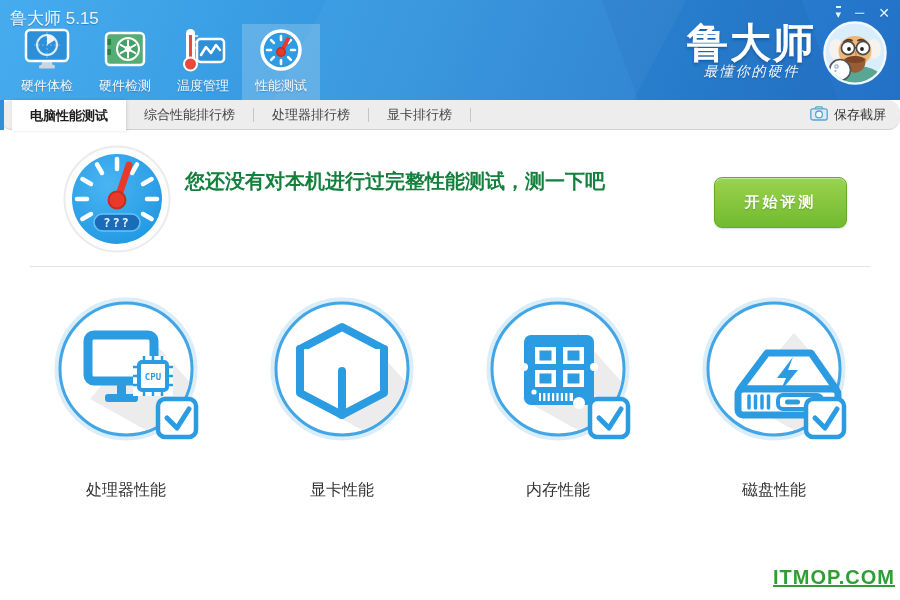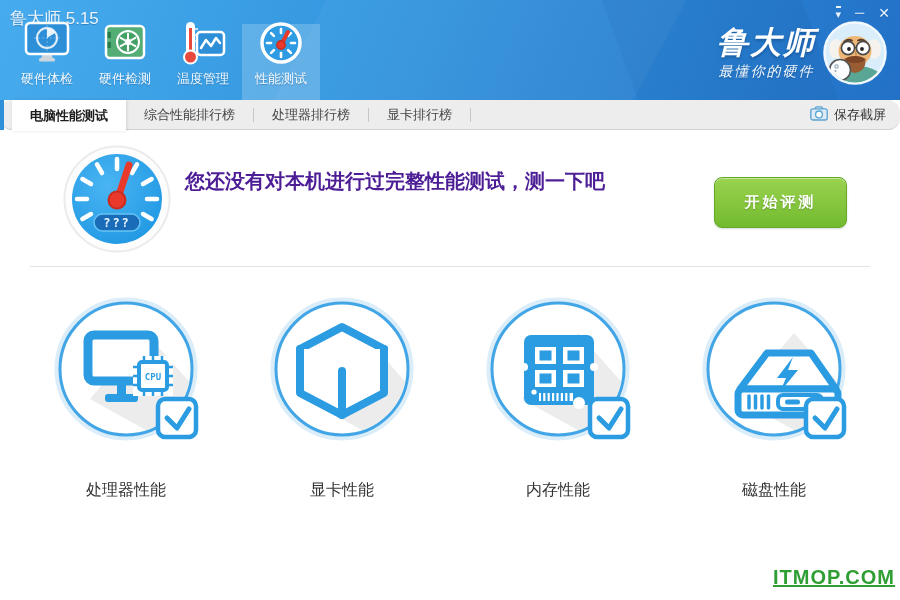--- a/index.html
+++ b/index.html
@@ -16,50 +16,50 @@
   .app-title { position:absolute; left:10px; top:7px; font-size:17px; color:#eef6fd;
     text-shadow:0 1px 1px rgba(0,40,90,.3); }
   .win-controls { position:absolute; right:10px; top:5px; display:flex; align-items:center; gap:14px; }
   .win-btn { color:#eaf4fc; cursor:pointer; text-align:center; line-height:16px; height:16px;
     font-size:13px; text-shadow:0 1px 1px rgba(0,40,90,.25); }
   .win-btn.menu { font-size:11px; border-top:2px solid #eaf4fc; padding-top:0; line-height:12px; height:14px; }
   .win-btn.close { font-size:14px; font-weight:bold; }
 
   .nav { position:absolute; left:8px; top:24px; display:flex; }
   .nav-item { width:78px; height:76px; display:flex; flex-direction:column; align-items:center;
-    justify-content:flex-end; padding-bottom:12px; cursor:pointer; }
+    justify-content:flex-end; padding-bottom:5px; cursor:pointer; }
   .nav-item.selected { background:rgba(255,255,255,0.2); }
   .nav-icon { width:48px; height:48px; margin-bottom:3px; }
   .nav-label { font-size:13px; color:#f4fafd; text-shadow:0 1px 1px rgba(0,40,90,.3); white-space:nowrap; }
 
   .brand { position:absolute; right:13px; top:21px; display:flex; align-items:center; gap:7px; }
   .brand-text { display:flex; flex-direction:column; align-items:center; }
-  .brand-logo { font-size:31px; font-weight:bold; color:#fff; letter-spacing:2px;
-    text-shadow:0 2px 3px rgba(0,40,90,.35); line-height:34px;font-style:italic; }
+  .brand-logo { font-size:41px; font-weight:bold; color:#fff; letter-spacing:2px;
+    text-shadow:0 2px 3px rgba(0,40,90,.35); line-height:34px; }
   .brand-tagline { font-family:"DejaVu Serif","Liberation Serif",serif; font-style:italic;
     font-size:14px; color:#f6fbfe; letter-spacing:2px; margin-top:3px; text-shadow:0 1px 2px rgba(0,40,90,.3); }
   .avatar { width:64px; height:64px; }
 
   
   .tabbar { position:relative; width:900px; height:30px; background:#ededed;
     border-bottom:1px solid #d0d0d0; display:flex; align-items:stretch;border-radius:12px; }
   .tab-edge { width:4px; height:30px; background:#2f8fd8; }
   .tab { display:flex; align-items:center; padding:0 18px; font-size:13px; color:#444;
     cursor:pointer; white-space:nowrap; }
   .tab.active { background:#fff; color:#1d1d1d; font-weight:bold; height:31px; margin-left:8px;
     box-shadow:1px 0 3px rgba(0,0,0,.12); position:relative; z-index:2; }
   .tab-sep { width:1px; height:14px; background:#c6c6c6; align-self:center; }
   .save-shot { margin-left:auto; display:flex; align-items:center; gap:6px; padding:0 14px;
     cursor:pointer; color:#333; font-size:13px; }
 
   
   .content { position:relative; width:900px; height:469px; background:#fff; }
   .banner { position:relative; height:136px; }
   .banner-gauge { position:absolute; left:62px; top:14px; width:110px; height:110px; }
-  .banner-title { position:absolute; left:185px; top:38px; font-size:20px; font-weight:bold; color:#4c1d95; }
+  .banner-title { position:absolute; left:185px; top:38px; font-size:20px; font-weight:bold; color:#15803d; }
   .banner-subtitle { position:absolute; left:185px; top:74px; font-size:13px; color:#a6a6a6; }
   .start-btn { position:absolute; left:714px; top:47px; width:133px; height:51px;
     background:linear-gradient(#9ad34f,#72ba2f); border:1px solid #64aa28; border-radius:8px;
     box-shadow:inset 0 1px 0 rgba(255,255,255,.45), 0 1px 2px rgba(0,0,0,.15);
     color:#fff; font-size:15px; font-weight:bold; letter-spacing:3px; cursor:pointer;
     text-shadow:0 1px 1px rgba(40,90,0,.4); font-family:inherit; }
   .divider { margin:0 30px; border-top:1px solid #e3e3e3; }
 
   .cards { display:flex; justify-content:space-between; padding:0 45px; margin-top:28px; }
   .card { width:162px; display:flex; flex-direction:column; align-items:center; cursor:pointer; }

